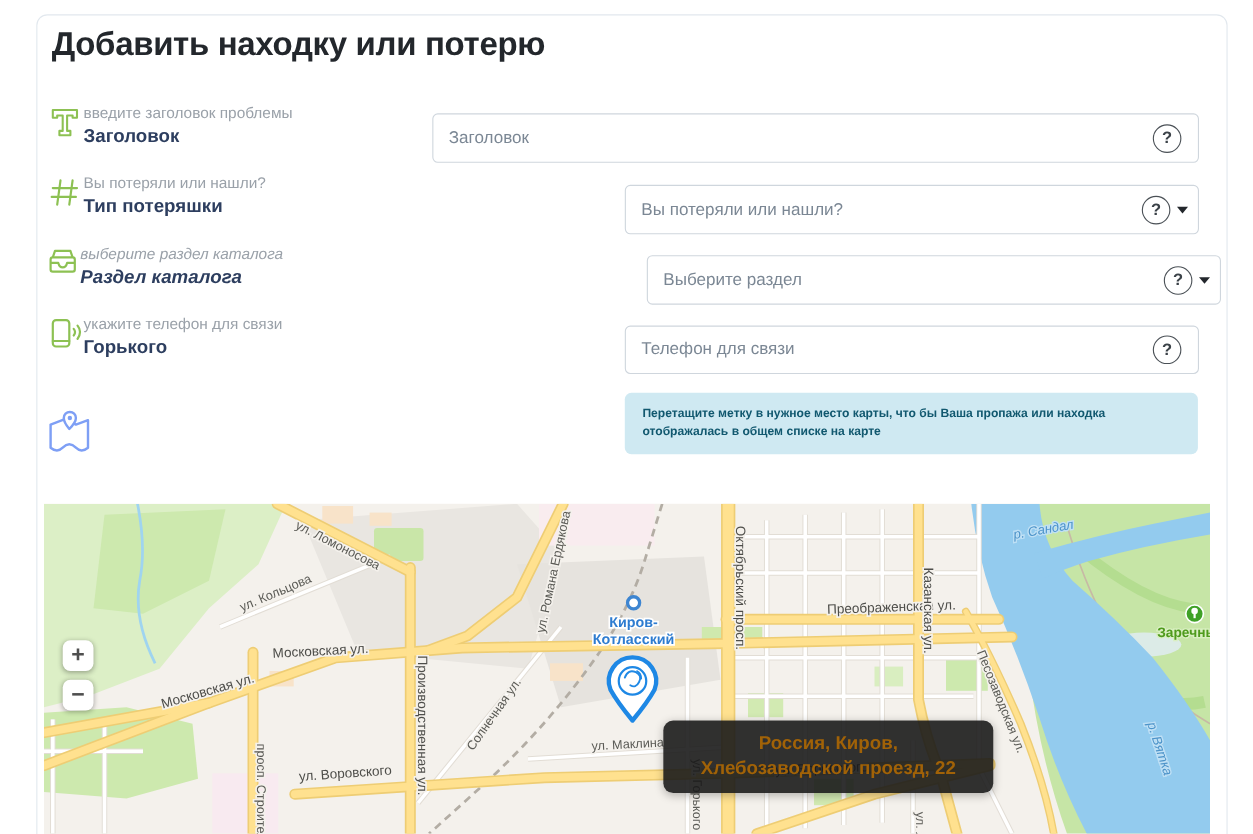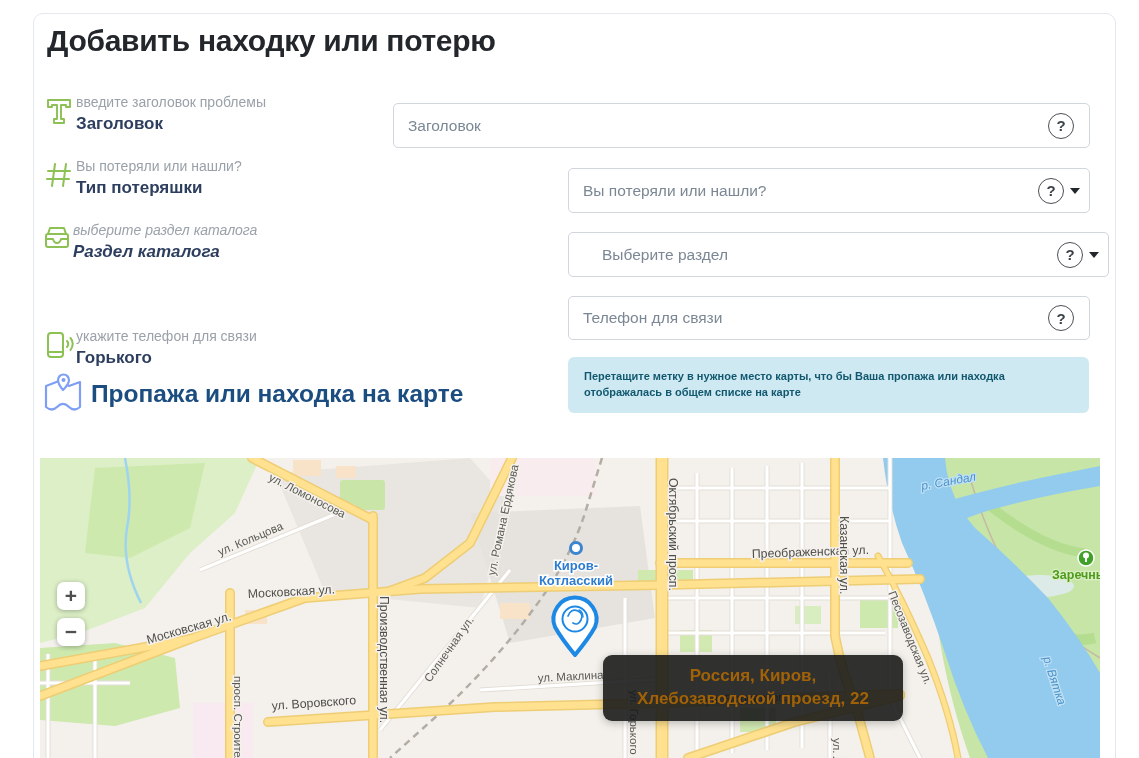--- a/index.html
+++ b/index.html
@@ -87,21 +87,21 @@
         <rect x="5" y="10" width="22" height="13" rx="2"></rect>
         <path d="M5 15 h7 q1 4 4 4 q3 0 4 -4 h7"></path>
       </svg>
     </span>
     <div class="row-text">
       <div class="hint">выберите раздел каталога</div>
       <div class="flabel">Раздел каталога</div>
     </div>
   </div>
 
-  <div class="frow" style="top:286px;margin-top:42px;">
+  <div class="frow" style="top:286px;">
     <span class="row-icon">
       <svg width="30" height="30" viewBox="0 0 30 30" fill="none" stroke="#8dc153" stroke-width="2" stroke-linecap="round">
         <rect x="4" y="3" width="15" height="24" rx="3"></rect>
         <path d="M4 22 H19"></path>
         <path d="M23 11 q2.5 3 0 6"></path>
         <path d="M26.5 8 q4.5 5.5 0 12"></path>
       </svg>
     </span>
     <div class="row-text">
       <div class="hint">укажите телефон для связи</div>
@@ -113,39 +113,38 @@
     <input type="text" placeholder="Заголовок" style="">
     <span class="help">?</span>
   </div>
 
   <div class="input-wrap with-caret" style="left:568px;top:168px;width:520px;height:43px;">
     <input type="text" readonly="" placeholder="Вы потеряли или нашли?" style="">
     <span class="help">?</span>
     <span class="caret"></span>
   </div>
 
-  <div class="input-wrap with-caret" style="left:568px;top:232px;width:520px;height:43px;padding-left:19px;">
+  <div class="input-wrap with-caret" style="left:588px;top:232px;width:520px;height:43px;">
     <input type="text" readonly="" placeholder="Выберите раздел" style="">
     <span class="help">?</span>
     <span class="caret"></span>
   </div>
 
   <div class="input-wrap" style="left:568px;top:296px;width:520px;height:42px;">
     <input type="text" placeholder="Телефон для связи" style="">
     <span class="help">?</span>
   </div>
 
   <span class="map-head-icon">
     <svg width="42" height="46" viewBox="0 0 42 46" fill="none" stroke="#7e9ff5" stroke-width="2.2" stroke-linejoin="round" stroke-linecap="round">
       <path d="M4 16 L4 37 Q10 42 15 37 Q21 31 27 37 Q32 42 38 37 L38 12 L27 16 L17 11 L4 16"></path>
       <path d="M21 20 Q16 14 16 10 A5.5 5.5 0 1 1 27 10 Q27 14 21 20 Z" fill="#fff"></path>
       <circle cx="21.5" cy="10" r="2" fill="#7e9ff5" stroke="none"></circle>
     </svg>
   </span>
-  <div class="map-heading">Пропажа или находка на карте</div>
 
   <div class="notice">Перетащите метку в нужное место карты, что бы Ваша пропажа или находка отображалась в общем списке на карте</div>
 
   <div class="map">
     <svg width="1060" height="300" viewBox="0 0 1060 300">
       <rect x="0" y="0" width="1060" height="300" fill="#f4f1ec"></rect>
 
       <path d="M0,0 H220 L195,55 L150,95 L105,150 L40,175 L0,185 Z" fill="#dcefc6"></path>
       <path d="M55,10 L165,5 L150,70 L90,100 L45,95 Z" fill="#cde9ae"></path>
       <path d="M0,190 L75,185 L135,200 L140,250 L75,268 L0,262 Z" fill="#cde9ae"></path>

